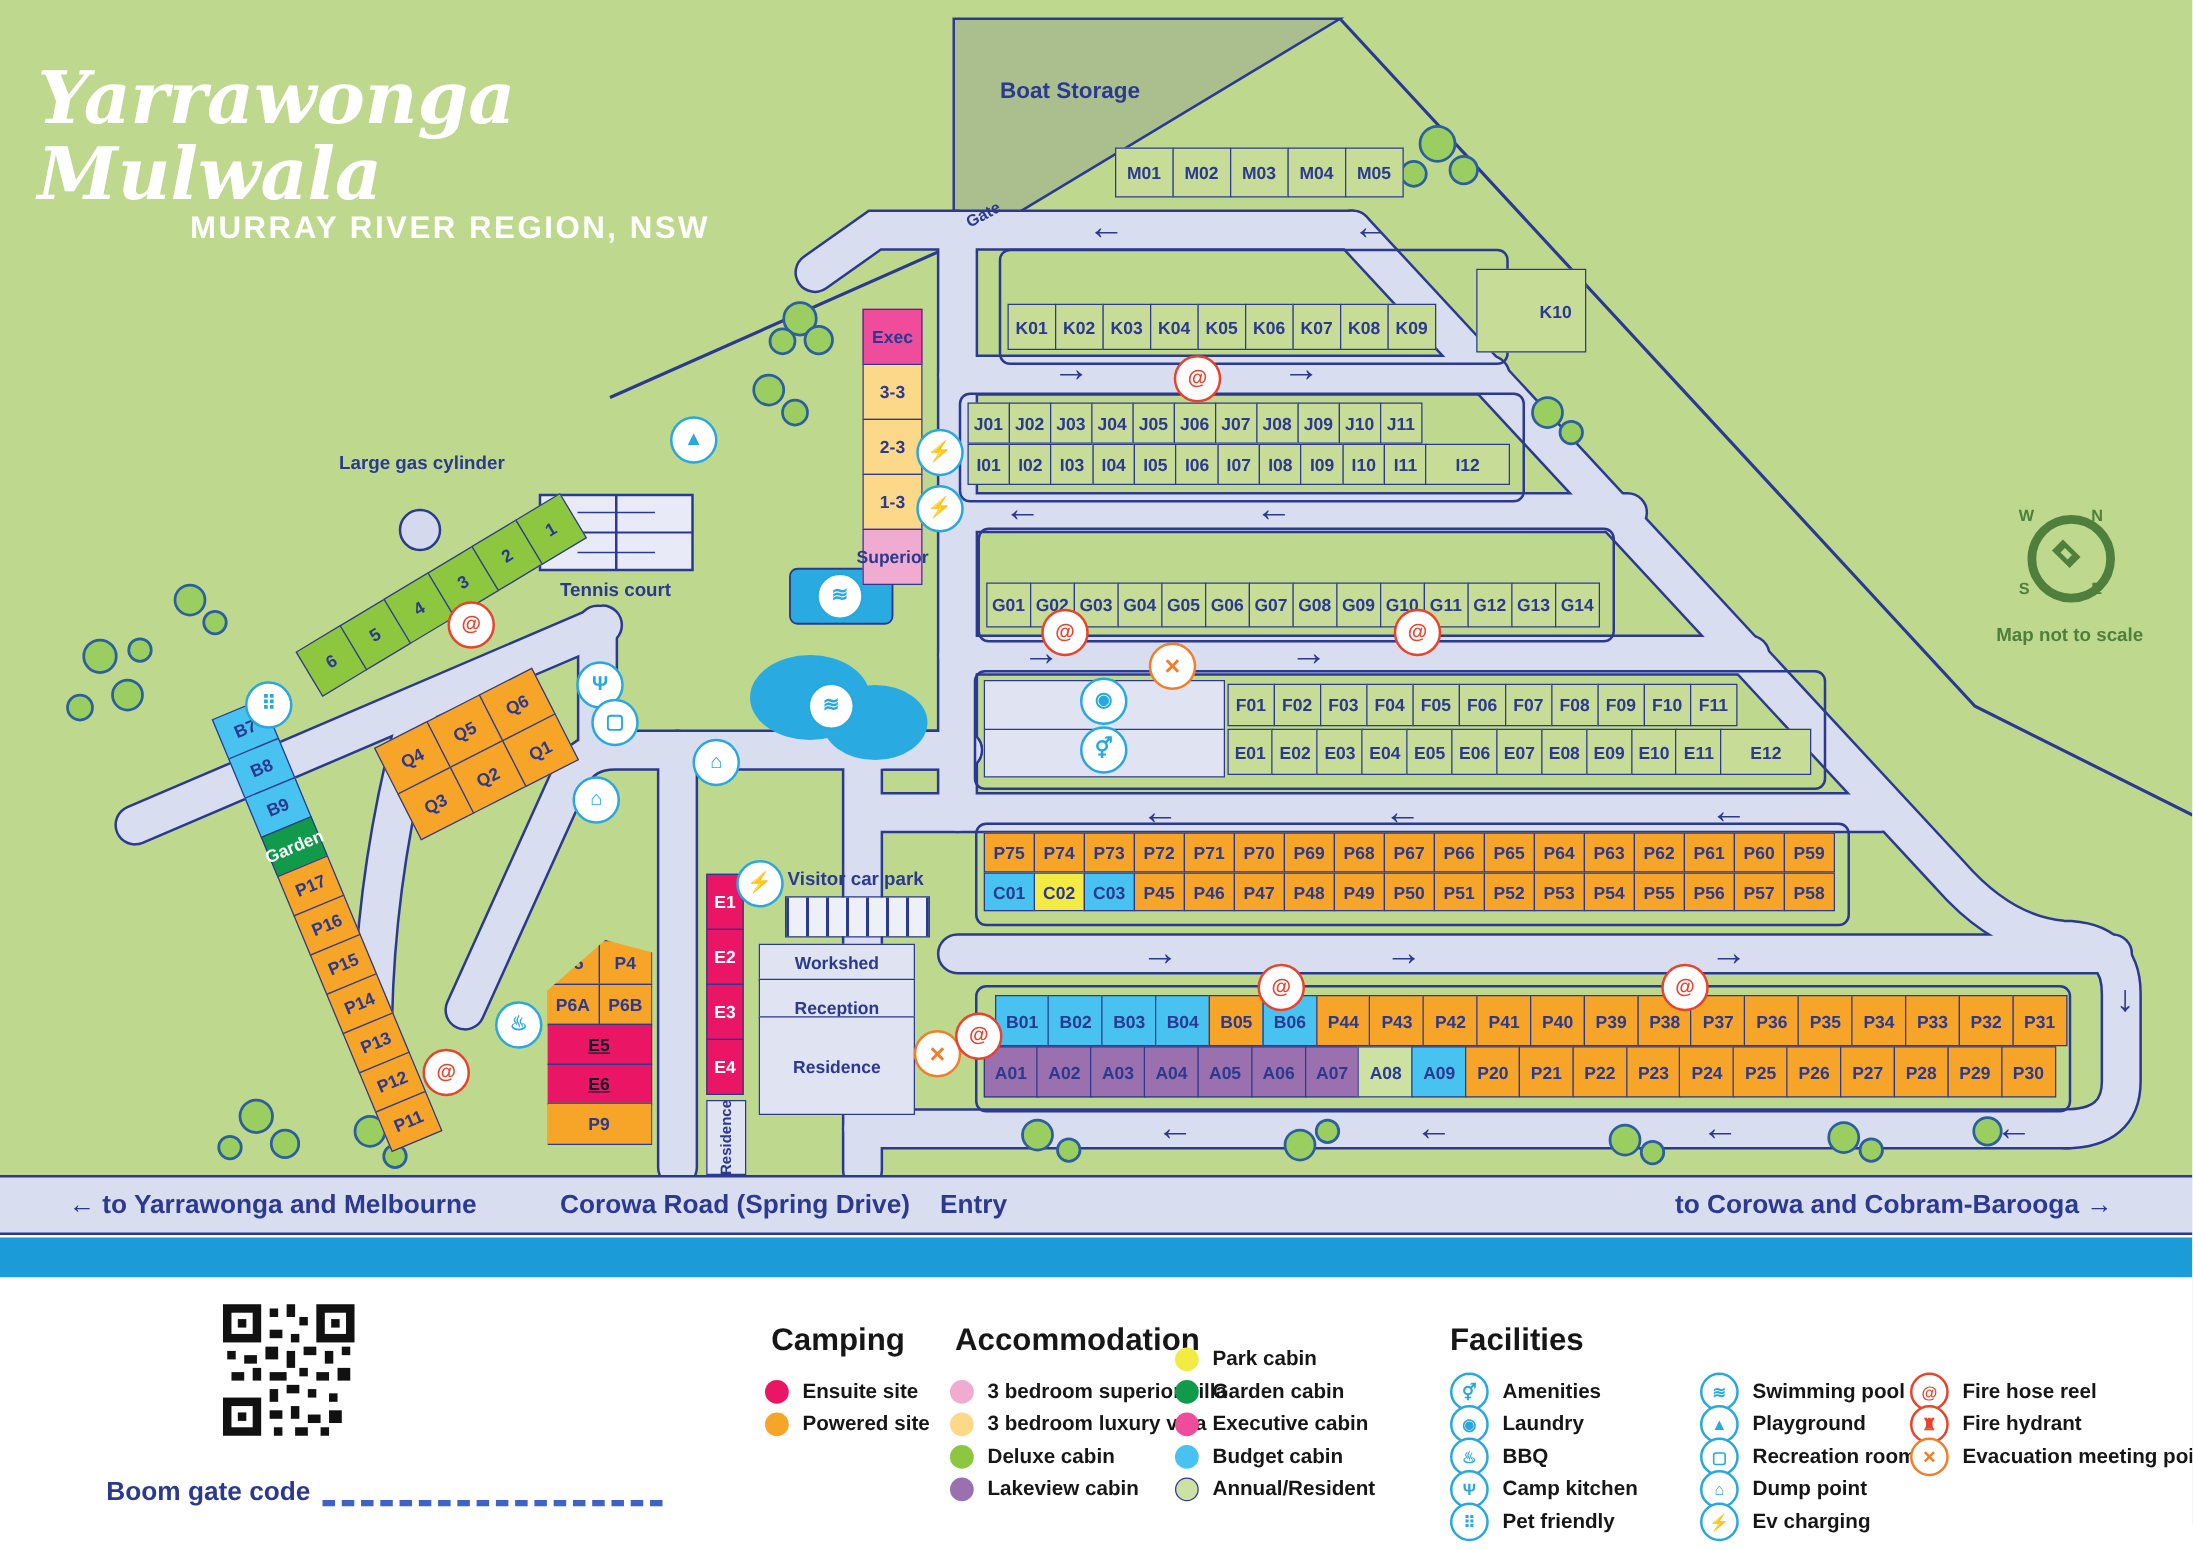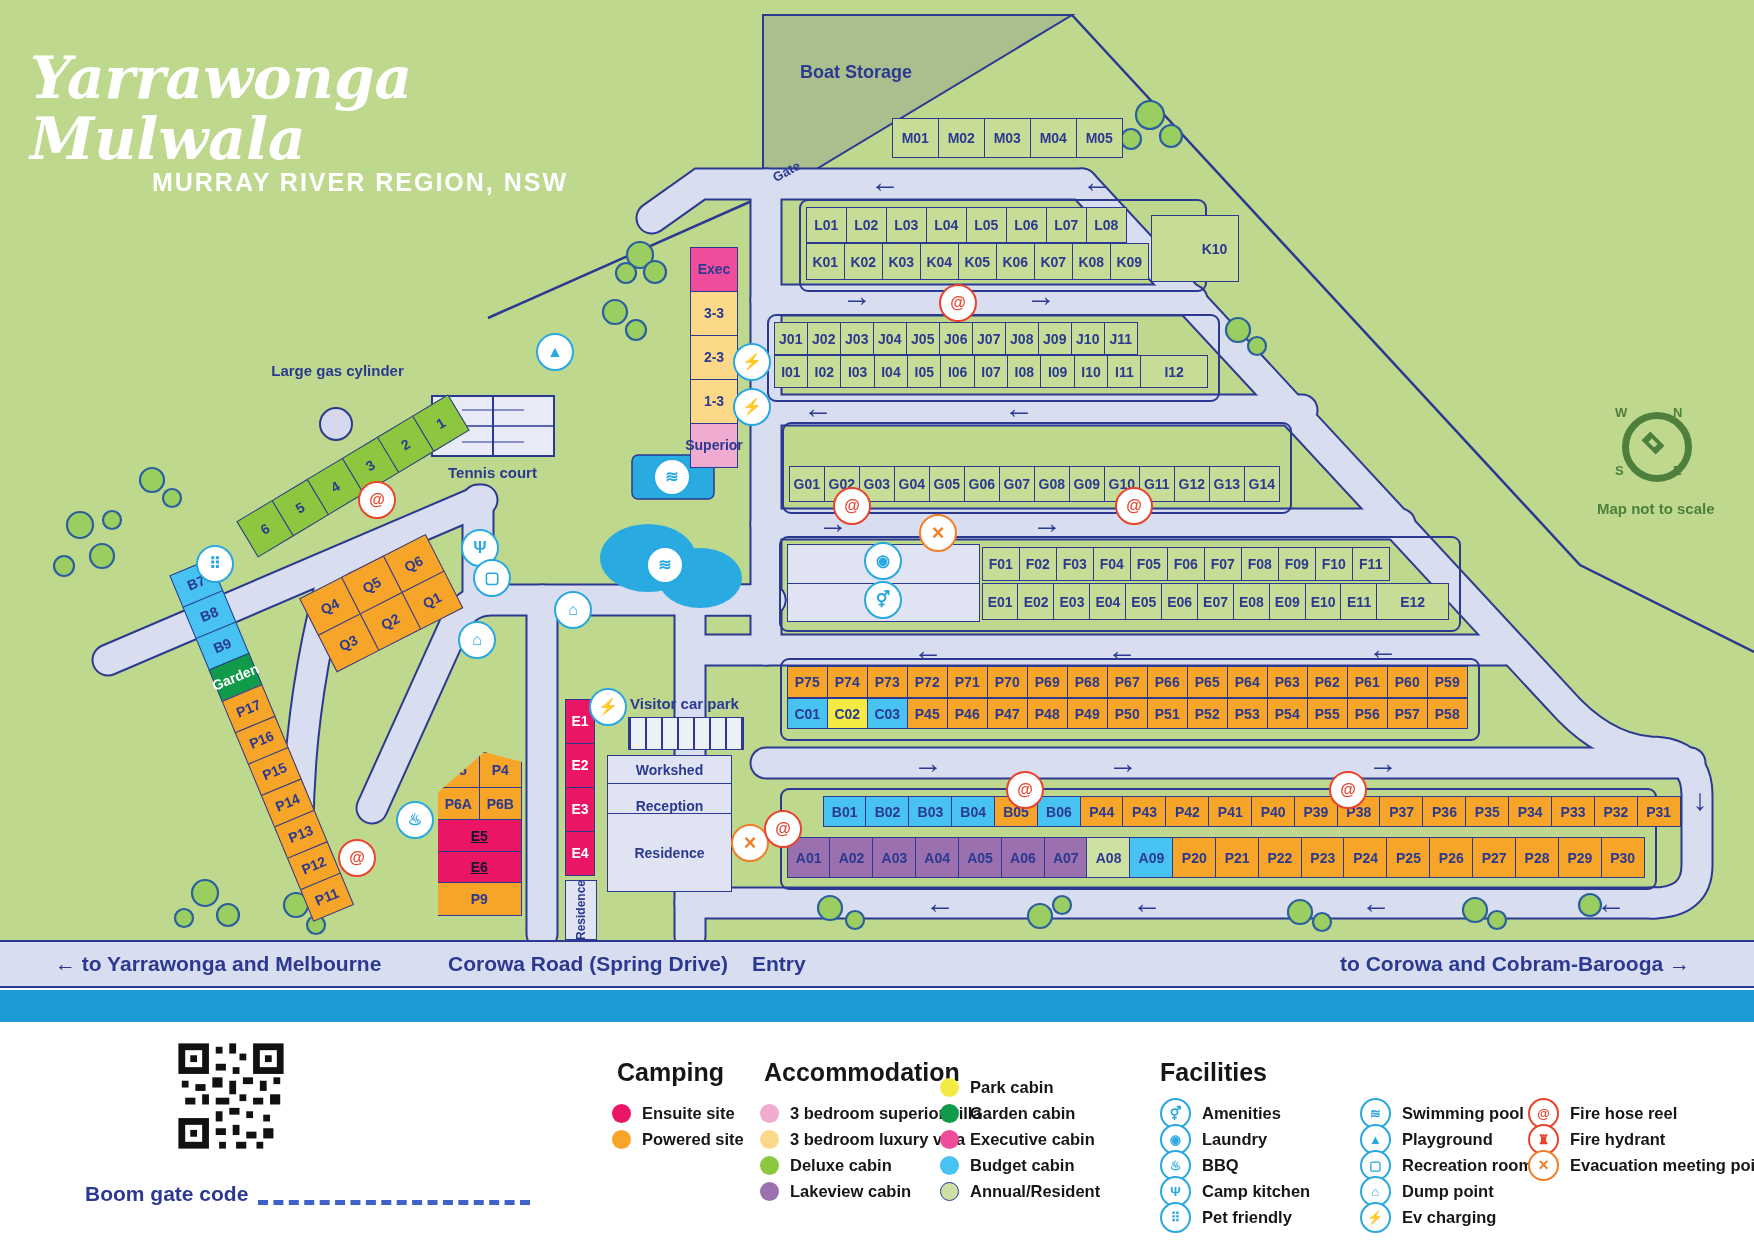--- a/index.html
+++ b/index.html
@@ -241,42 +241,32 @@
 
   <div class="row t-annual" style="left:893px;top:118px;width:230px;height:40px;">
       <div class="cell">M01</div>
       <div class="cell">M02</div>
       <div class="cell">M03</div>
       <div class="cell">M04</div>
       <div class="cell">M05</div>
     </div>
 
   <div class="oblock" style="left:799px;top:199px;width:404px;height:89px;"></div>
-  <div class="row t-annual" style="left:807px;top:207px;width:320px;height:36px;">
-      <div class="cell">L01</div>
-      <div class="cell">L02</div>
-      <div class="cell">L03</div>
-      <div class="cell">L04</div>
-      <div class="cell">L05</div>
-      <div class="cell">L06</div>
-      <div class="cell">L07</div>
-      <div class="cell">L08</div>
-    </div>
   <div class="row t-annual" style="left:807px;top:243px;width:342px;height:37px;">
       <div class="cell">K01</div>
       <div class="cell">K02</div>
       <div class="cell">K03</div>
       <div class="cell">K04</div>
       <div class="cell">K05</div>
       <div class="cell">K06</div>
       <div class="cell">K07</div>
       <div class="cell">K08</div>
       <div class="cell">K09</div>
     </div>
-  <div class="abs cell" style="left:1152px;top:215px;width:46px;height:65px;padding-left:40px;">K10</div>
+  <div class="abs cell" style="left:1182px;top:215px;width:46px;height:65px;padding-left:40px;">K10</div>
 
   <div class="oblock" style="left:767px;top:314px;width:449px;height:84px;"></div>
   <div class="row t-annual" style="left:775px;top:322px;width:363px;height:33px;font-size:13px;">
       <div class="cell">J01</div>
       <div class="cell">J02</div>
       <div class="cell">J03</div>
       <div class="cell">J04</div>
       <div class="cell">J05</div>
       <div class="cell">J06</div>
       <div class="cell">J07</div>
@@ -384,21 +374,21 @@
       <div class="cell">P52</div>
       <div class="cell">P53</div>
       <div class="cell">P54</div>
       <div class="cell">P55</div>
       <div class="cell">P56</div>
       <div class="cell">P57</div>
       <div class="cell">P58</div>
     </div>
 
   <div class="oblock" style="left:780px;top:788px;width:873px;height:98px;"></div>
-  <div class="row t-powered" style="left:824px;top:796px;width:857px;height:31px;">
+  <div class="row t-powered" style="left:797px;top:796px;width:857px;height:41px;">
       <div class="cell t-budget">B01</div>
       <div class="cell t-budget">B02</div>
       <div class="cell t-budget">B03</div>
       <div class="cell t-budget">B04</div>
       <div class="cell">B05</div>
       <div class="cell t-budget">B06</div>
       <div class="cell">P44</div>
       <div class="cell">P43</div>
       <div class="cell">P42</div>
       <div class="cell">P41</div>

